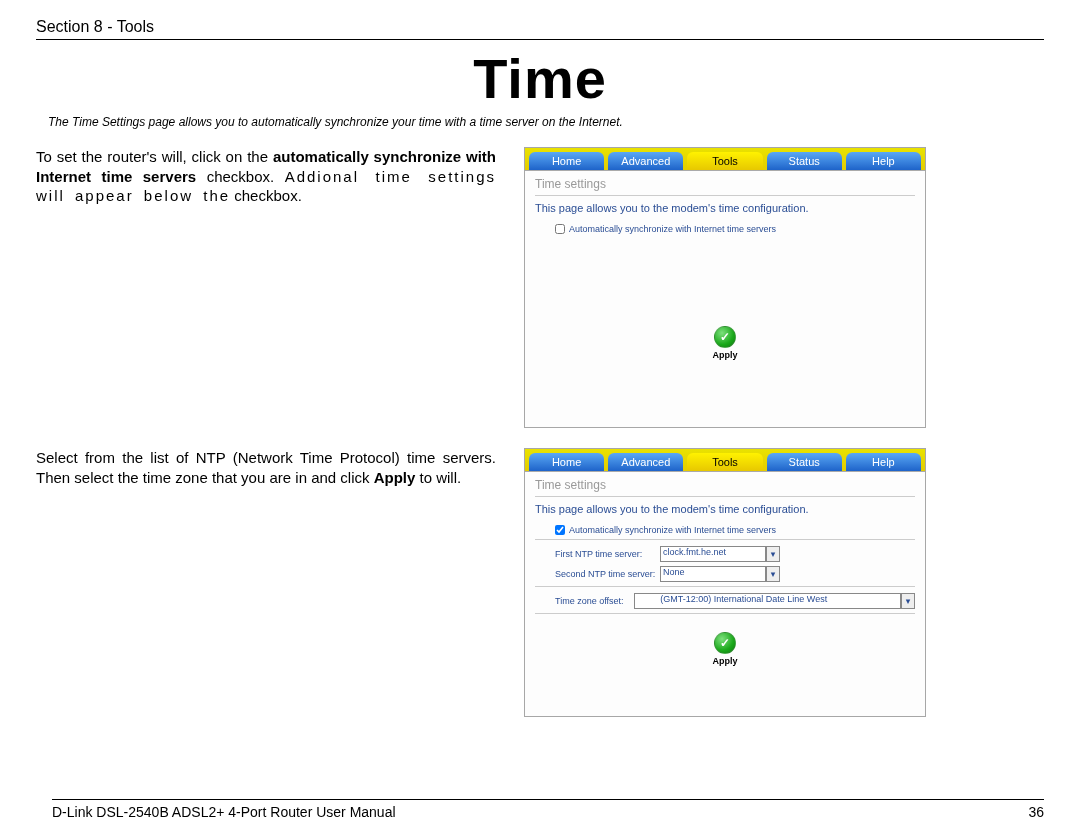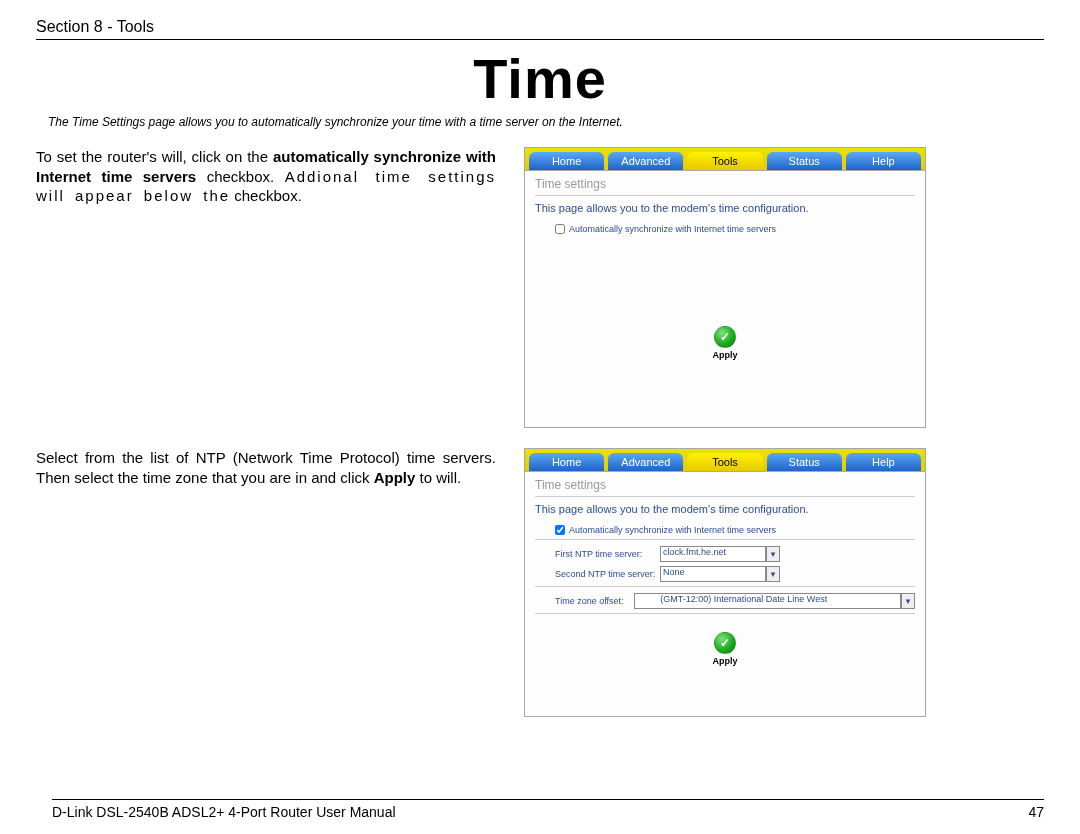--- a/index.html
+++ b/index.html
@@ -223,14 +223,14 @@
           <span class="apply-label">Apply</span>
         </div>
         <div style="height:40px;"></div>
       </div>
     </div>
   </div>
 </div>
 
 <div class="footer">
   <span>D-Link DSL-2540B ADSL2+ 4-Port Router User Manual</span>
-  <span>47</span>
+  <span>36</span>
 </div>
 
 </body></html>

